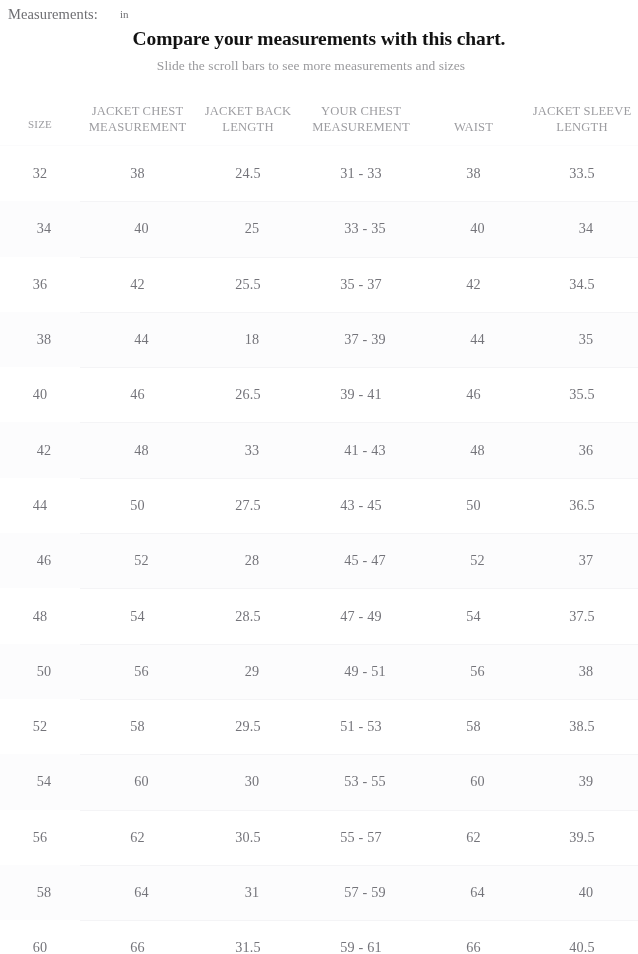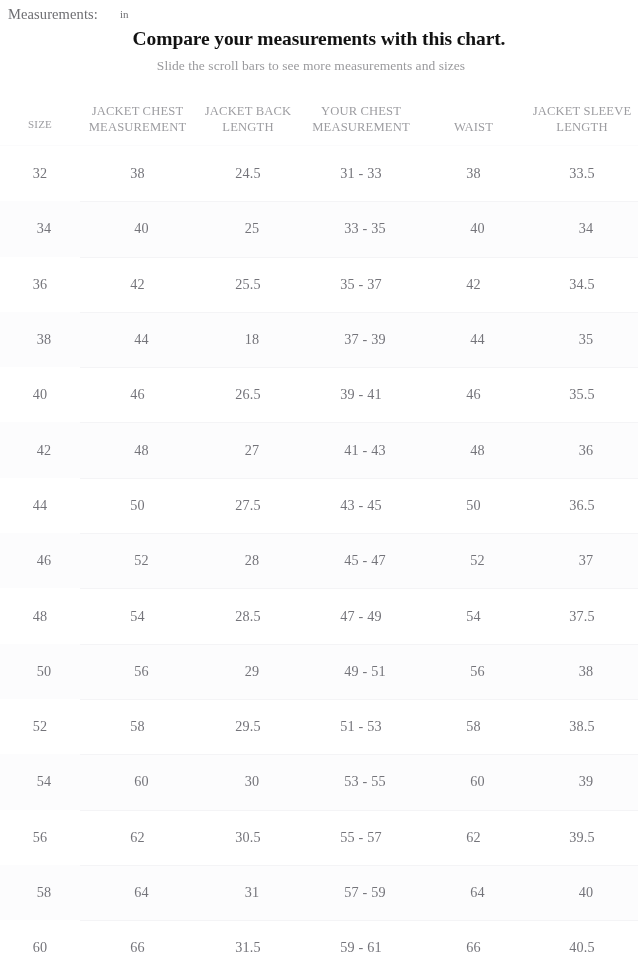--- a/index.html
+++ b/index.html
@@ -206,21 +206,21 @@
             <td class="band">40</td>
             <td class="sep-host band">46</td>
             <td class="sep-host band">26.5</td>
             <td class="sep-host band">39 - 41</td>
             <td class="sep-host band">46</td>
             <td class="sep-host band">35.5</td>
           </tr>
           <tr class="tint">
             <td class="band">42</td>
             <td class="sep-host band">48</td>
-            <td class="sep-host band">27</td>
+            <td class="sep-host band">33</td>
             <td class="sep-host band">41 - 43</td>
             <td class="sep-host band">48</td>
             <td class="sep-host band">36</td>
           </tr>
           <tr>
             <td class="band">44</td>
             <td class="sep-host band">50</td>
             <td class="sep-host band">27.5</td>
             <td class="sep-host band">43 - 45</td>
             <td class="sep-host band">50</td>

